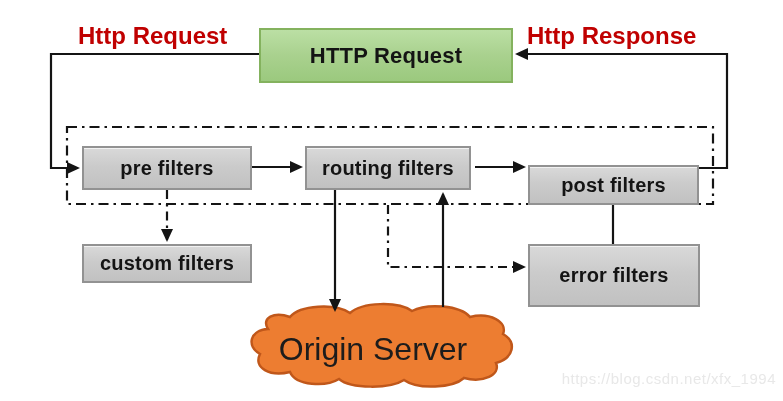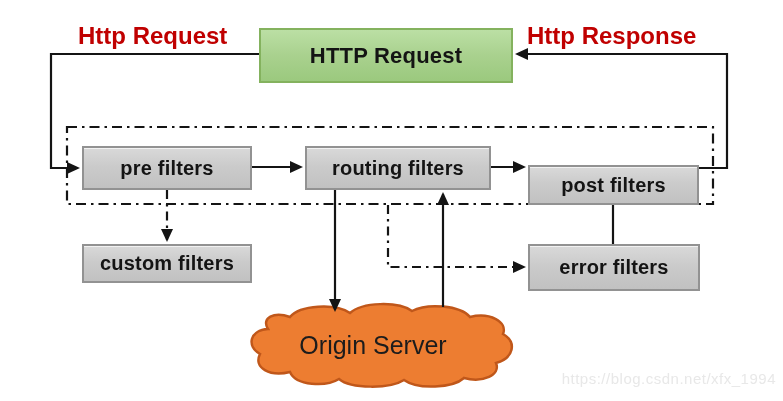--- a/index.html
+++ b/index.html
@@ -19,33 +19,33 @@
     box-shadow:inset 0 1px 0 rgba(255,255,255,0.65);
     font-size:20px;
   }
   .green-node {
     background:linear-gradient(180deg,#bbdfa4 0%, #a9d18e 50%, #9bc97e 100%);
     border:2px solid #84b25e;
     font-size:22px;
   }
   #node-http-request { left:259px; top:28px;  width:254px; height:55px; }
   #node-pre          { left:82px;  top:146px; width:170px; height:44px; }
-  #node-routing      { left:305px; top:146px; width:186px; height:44px; }
+  #node-routing      { left:305px; top:146px; width:166px; height:44px; }
   #node-post         { left:528px; top:146px; width:171px; height:40px;margin-top:19px; }
   #node-custom       { left:82px;  top:244px; width:170px; height:39px; }
-  #node-error        { left:528px; top:244px; width:172px; height:47px; }
+  #node-error        { left:528px; top:244px; width:172px; height:63px; }
   .flow-label {
     position:absolute; z-index:2; color:#c00000; font-weight:bold;
     font-size:24px; white-space:nowrap;
   }
   #label-request  { left:78px;  top:22px; }
   #label-response { left:527px; top:22px; }
   .cloud-label {
     position:absolute; z-index:2; left:263px; top:331px; width:220px;
-    text-align:center; font-size:25px; font-weight:normal; color:#1c1c1c;
+    text-align:center; font-size:32px; font-weight:normal; color:#1c1c1c;
   }
   .watermark {
     position:absolute; z-index:2; right:7px; top:370px;
     color:#e8e8e8; font-size:15px; letter-spacing:0.5px;
   }
 </style>
 </head>
 <body>
 
 <div class="stage">

